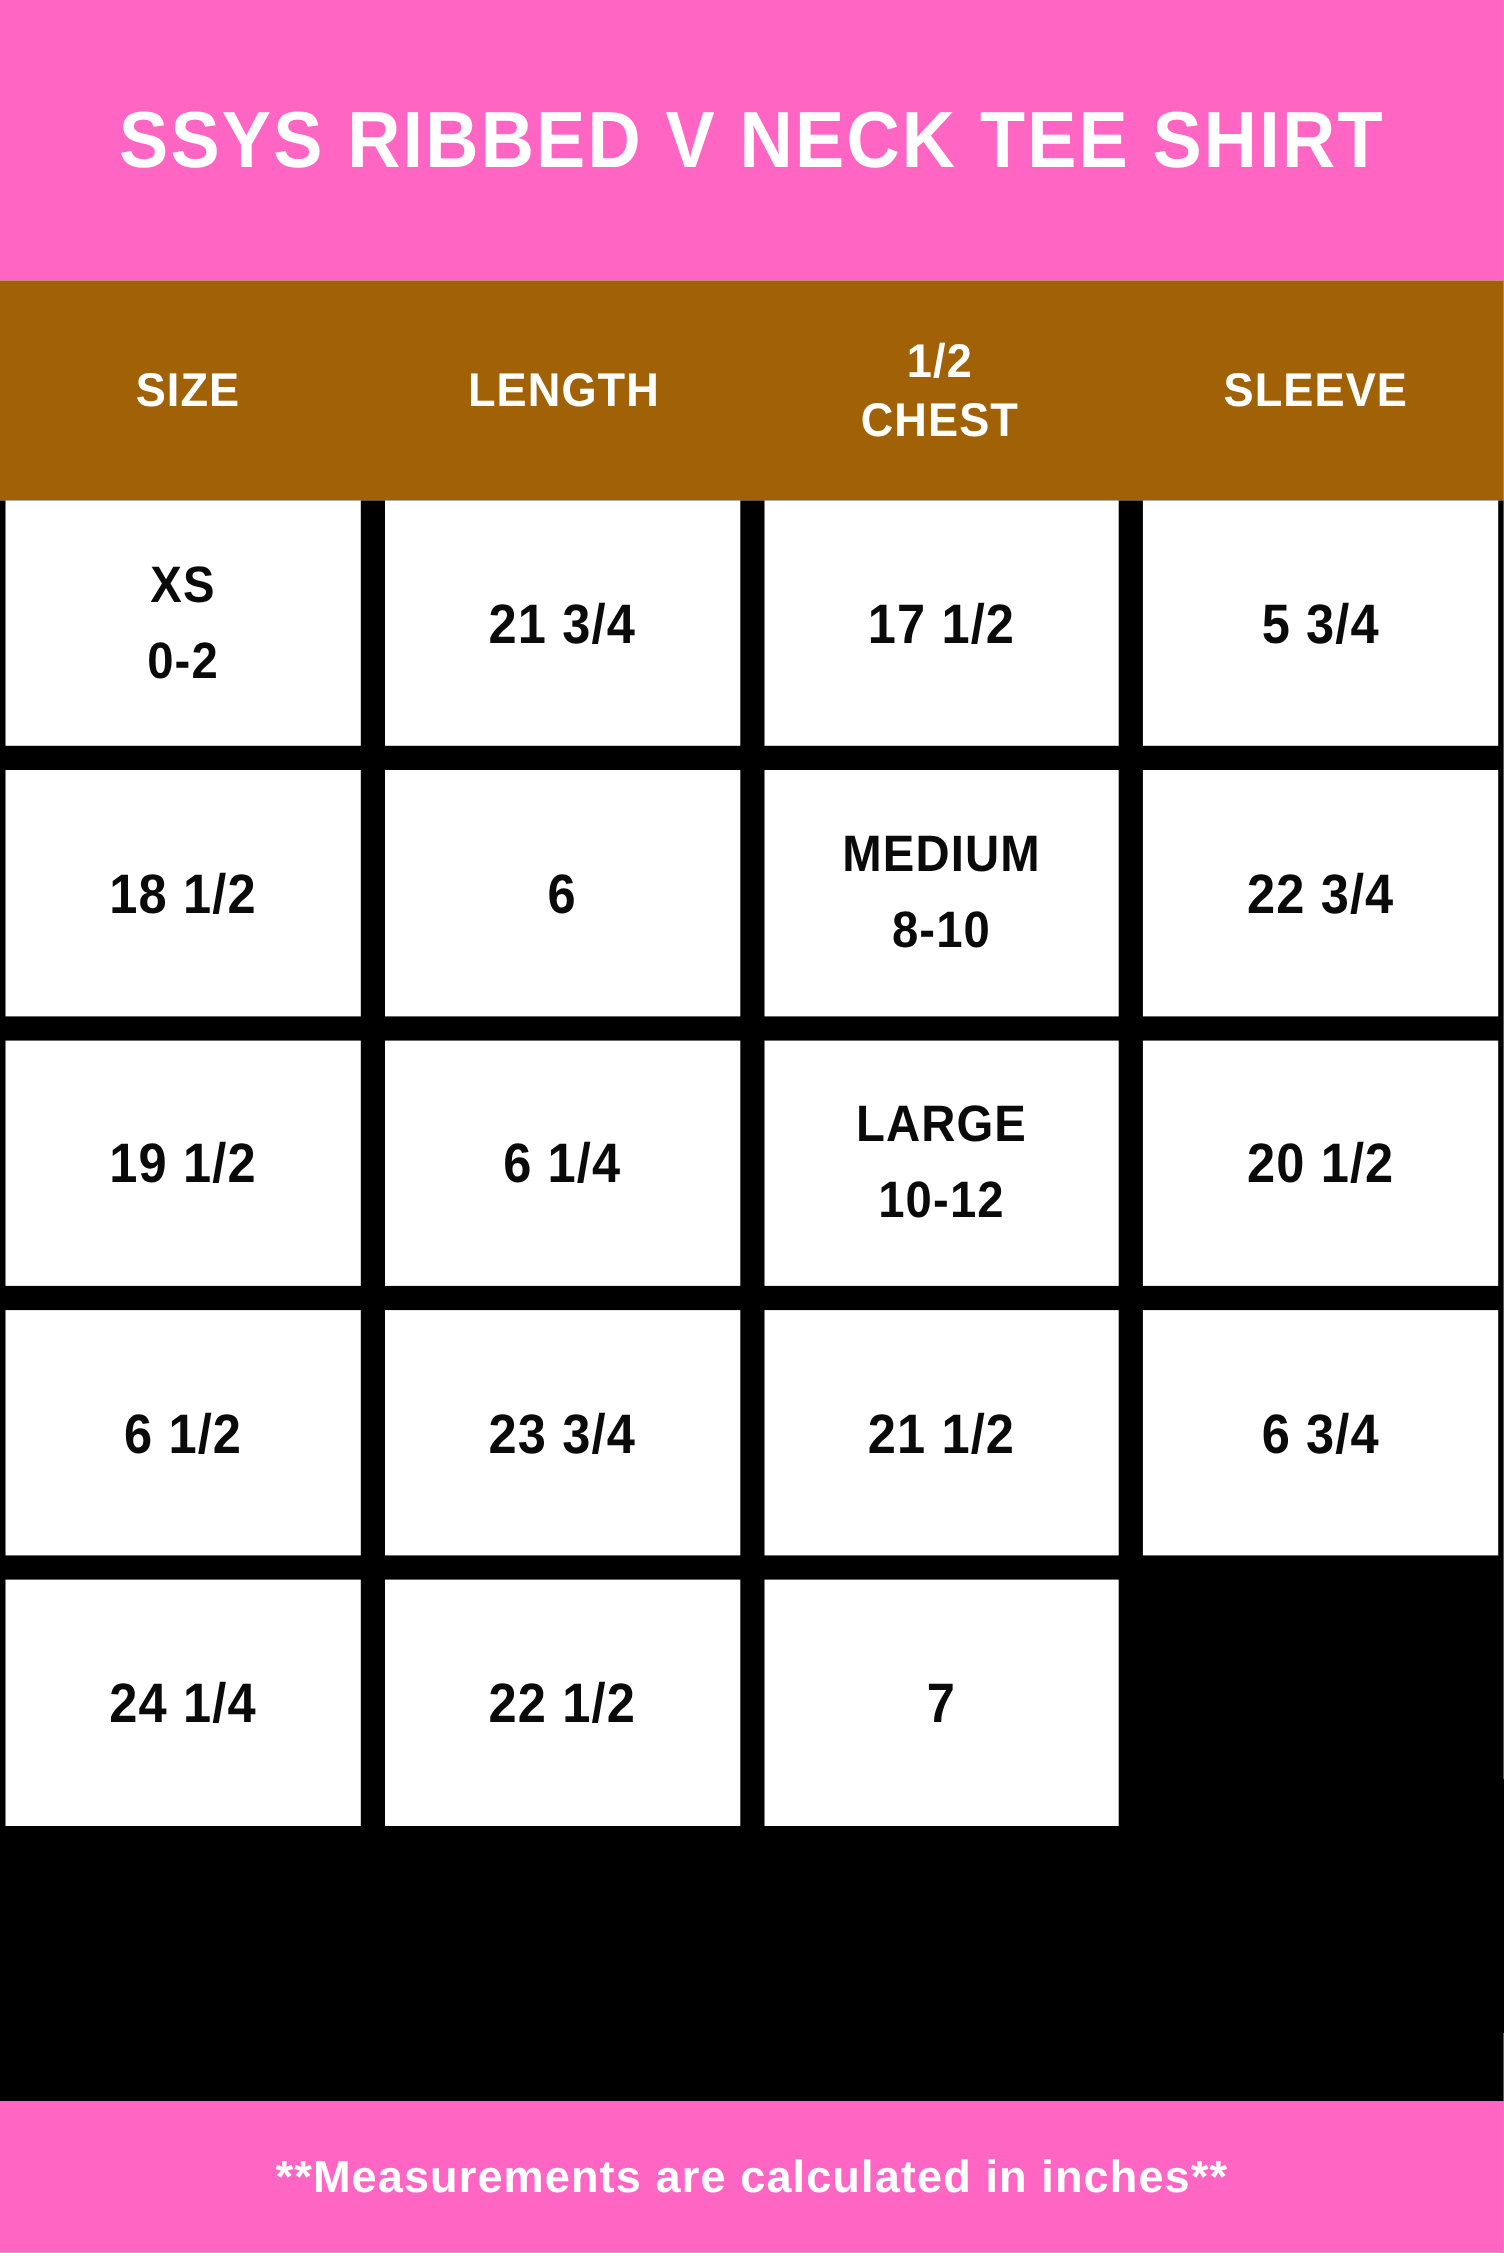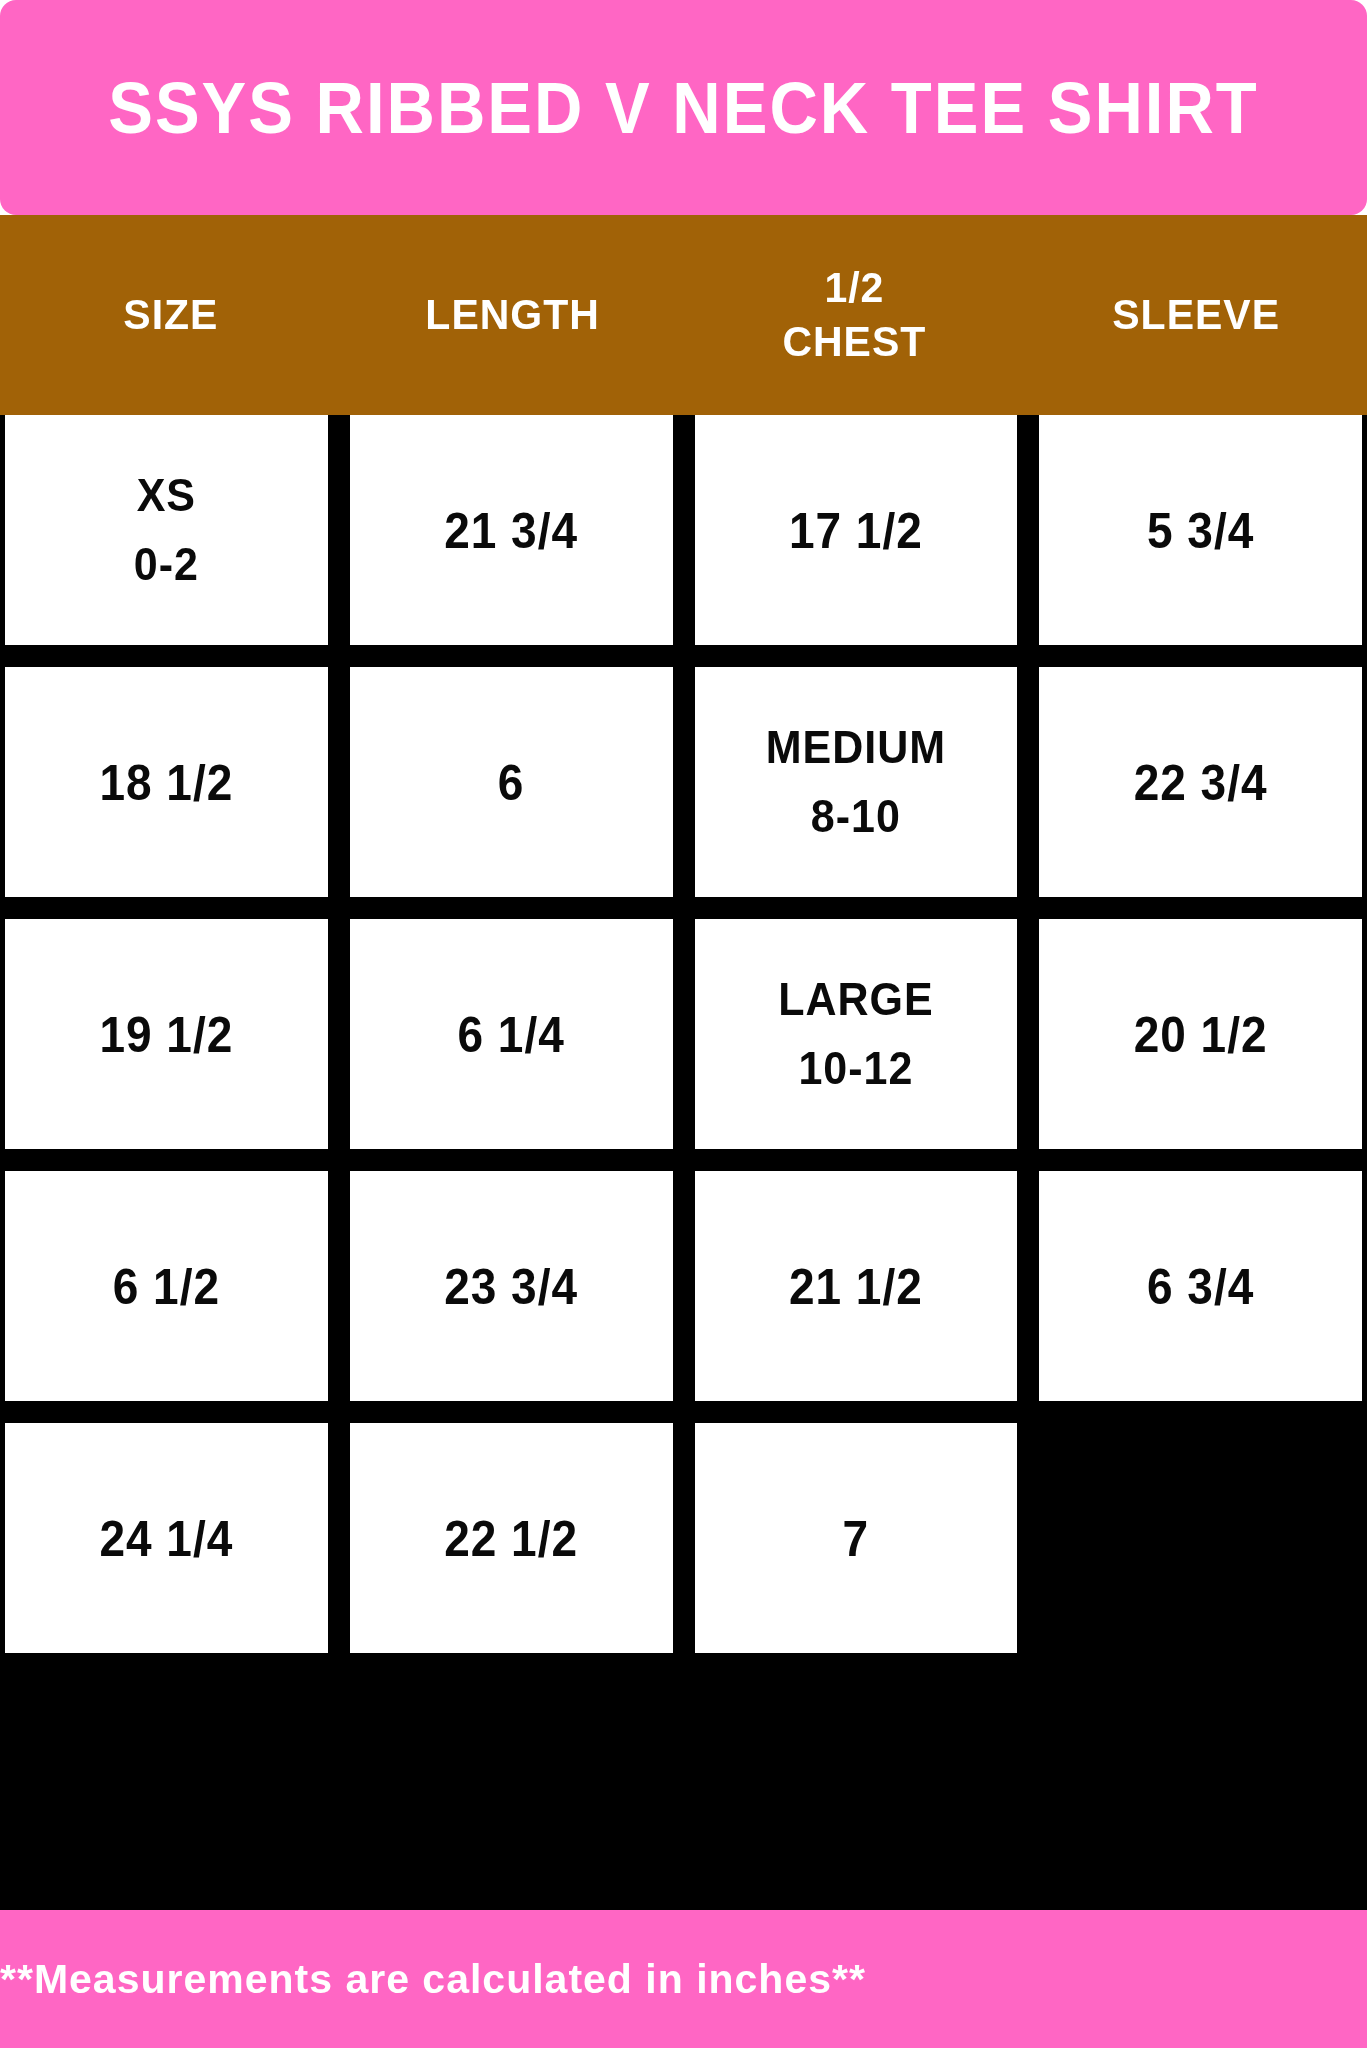--- a/index.html
+++ b/index.html
@@ -13,26 +13,25 @@
     overflow: hidden;
   }
   .chart {
     width: 1367px;
     height: 2048px;
     display: flex;
     flex-direction: column;
   }
   
   .banner {
-    height: 215px;
+    height: 255px;
     background: #FF66C4;
     display: flex;
     align-items: center;
     justify-content: center;
-    border-radius: 16px;
   }
   .banner .title {
     color: #ffffff;
     font-size: 67px;
     letter-spacing: 2px;
     white-space: nowrap;
     transform: scaleY(1.08);
   }
   
   .head-row {
@@ -87,20 +86,21 @@
     font-size: 46px;
     letter-spacing: 1px;
     transform: scaleY(1.1);
   }
   
   .footer {
     height: 138px;
     background: #FF66C4;
     display: flex;
     align-items: center;
+    justify-content: center;
   }
   .footer .note {
     color: #ffffff;
     font-size: 41px;
     letter-spacing: 1px;
     white-space: nowrap;
   }
 </style>
 </head>
 <body>

